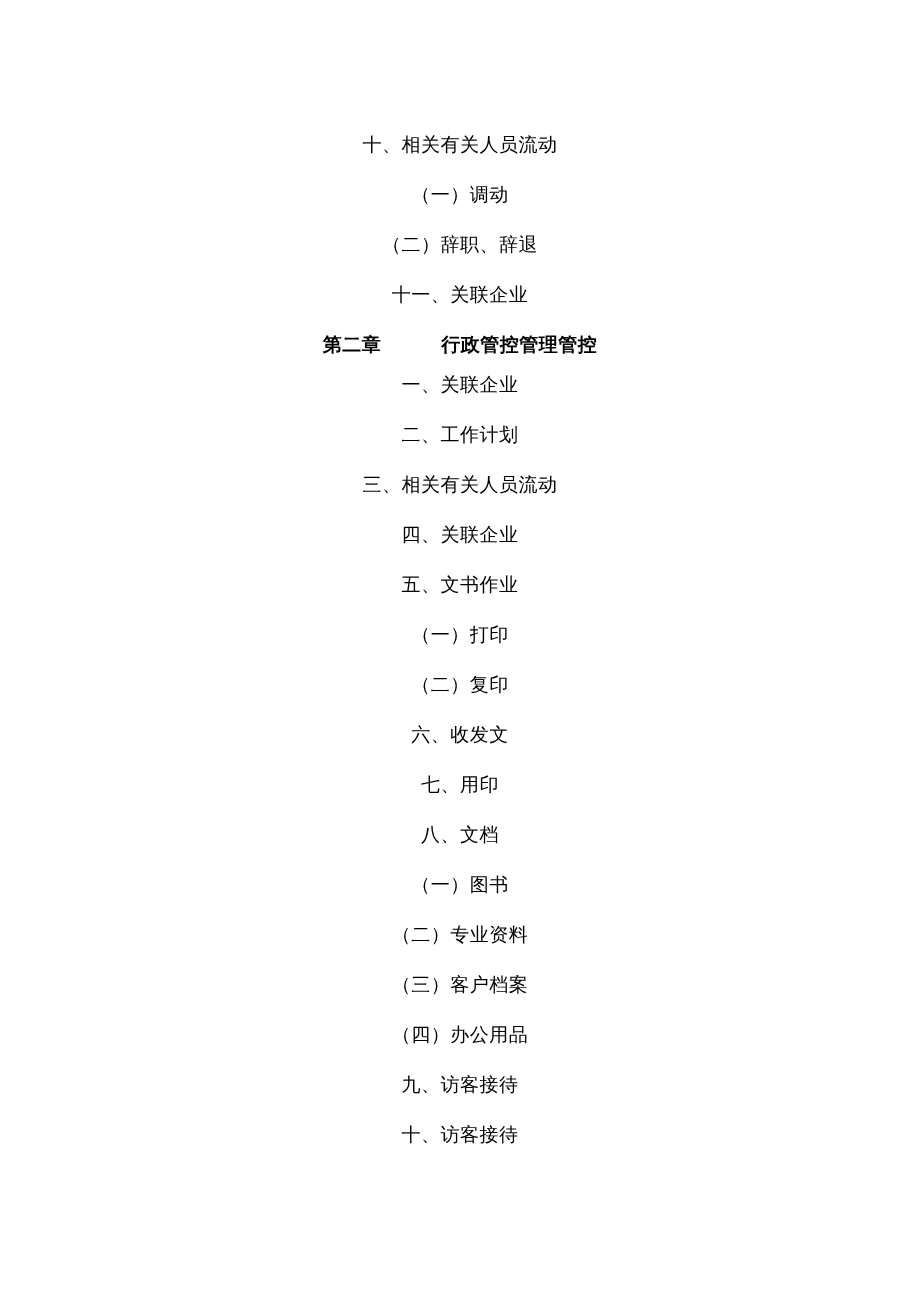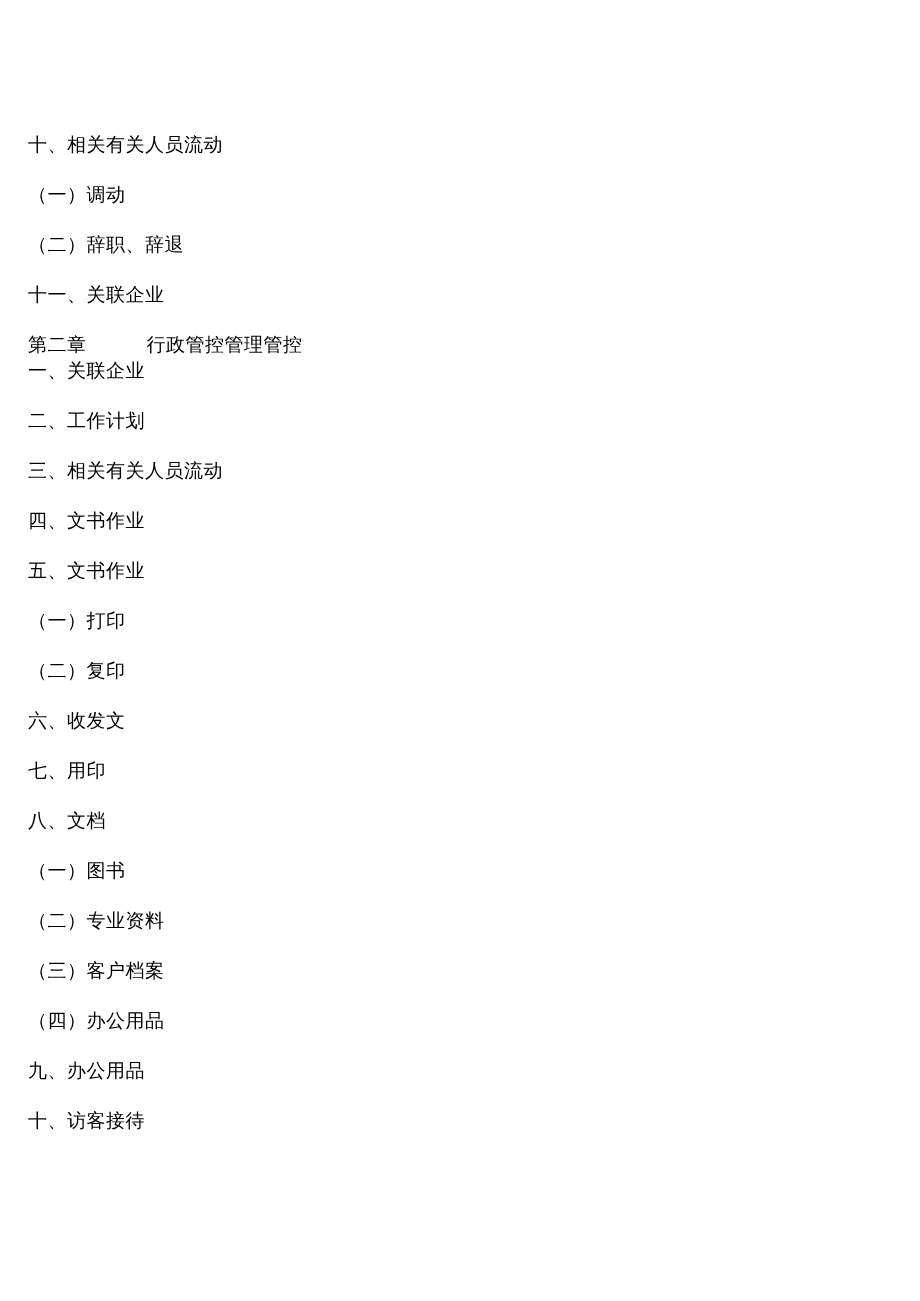--- a/index.html
+++ b/index.html
@@ -1,60 +1,62 @@
 <!DOCTYPE html>
 <html><head>
   <meta charset="utf-8">
   <style>
     * {
       margin: 0;
       padding: 0;
       box-sizing: border-box;
+      text-align: center;
     }
     body {
       width: 920px;
       height: 1301px;
       background: #ffffff;
       font-family: "SimSun", "宋体", serif;
       color: #000000;
       padding: 135px 28px 0 28px;
     }
     .line {
       font-size: 19px;
       line-height: 1;
       margin-bottom: 31px;
       letter-spacing: 0.5px;
     }
     .chapter-line {
       font-size: 19px;
       line-height: 1;
-      margin-bottom: 7px;
+      margin-bottom: 21px;
       letter-spacing: 0.5px;
+      font-weight: bold;
     }
     .chapter-gap {
       display: inline-block;
       width: 60px;
     }
   </style>
 </head>
 <body>
 
 <div class="line"><span>十、相关有关人员流动</span></div>
 <div class="line"><span>（一）调动</span></div>
 <div class="line"><span>（二）辞职、辞退</span></div>
 <div class="line"><span>十一、关联企业</span></div>
 <div class="chapter-line"><span>第二章</span><span class="chapter-gap"></span><span>行政管控管理管控</span></div>
 <div class="line"><span>一、关联企业</span></div>
 <div class="line"><span>二、工作计划</span></div>
 <div class="line"><span>三、相关有关人员流动</span></div>
-<div class="line"><span>四、文书作业</span></div>
+<div class="line"><span>四、关联企业</span></div>
 <div class="line"><span>五、文书作业</span></div>
 <div class="line"><span>（一）打印</span></div>
 <div class="line"><span>（二）复印</span></div>
 <div class="line"><span>六、收发文</span></div>
 <div class="line"><span>七、用印</span></div>
 <div class="line"><span>八、文档</span></div>
 <div class="line"><span>（一）图书</span></div>
 <div class="line"><span>（二）专业资料</span></div>
 <div class="line"><span>（三）客户档案</span></div>
 <div class="line"><span>（四）办公用品</span></div>
-<div class="line"><span>九、办公用品</span></div>
+<div class="line"><span>九、访客接待</span></div>
 <div class="line"><span>十、访客接待</span></div>
 
 </body></html>

